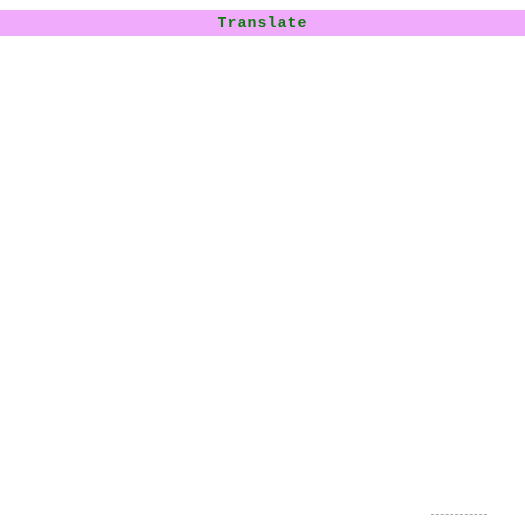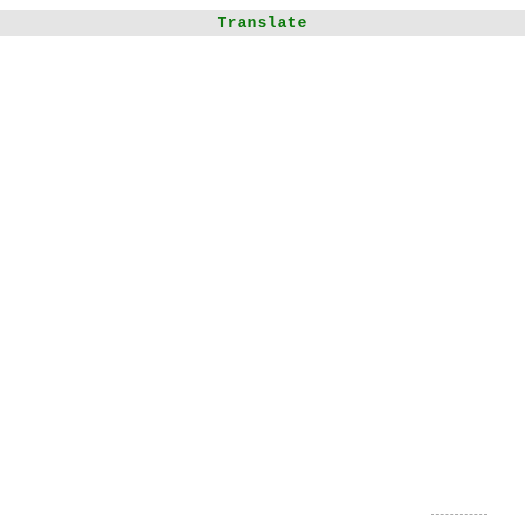--- a/index.html
+++ b/index.html
@@ -9,21 +9,21 @@
     }
     body {
       width: 525px;
       height: 525px;
       background: #ffffff;
       font-family: "Courier New", Courier, monospace;
       position: relative;
     }
     .header-bar {
       width: 100%;
-      background: #e5e5e5;
+      background: #f0abfc;
       text-align: center;
       padding: 4px 0;
       margin-top: 10px;
     }
     .header-title {
       color: #0f7b0f;
       font-weight: bold;
       font-size: 15px;
       letter-spacing: 1px;
       font-family: "Courier New", Courier, monospace;

